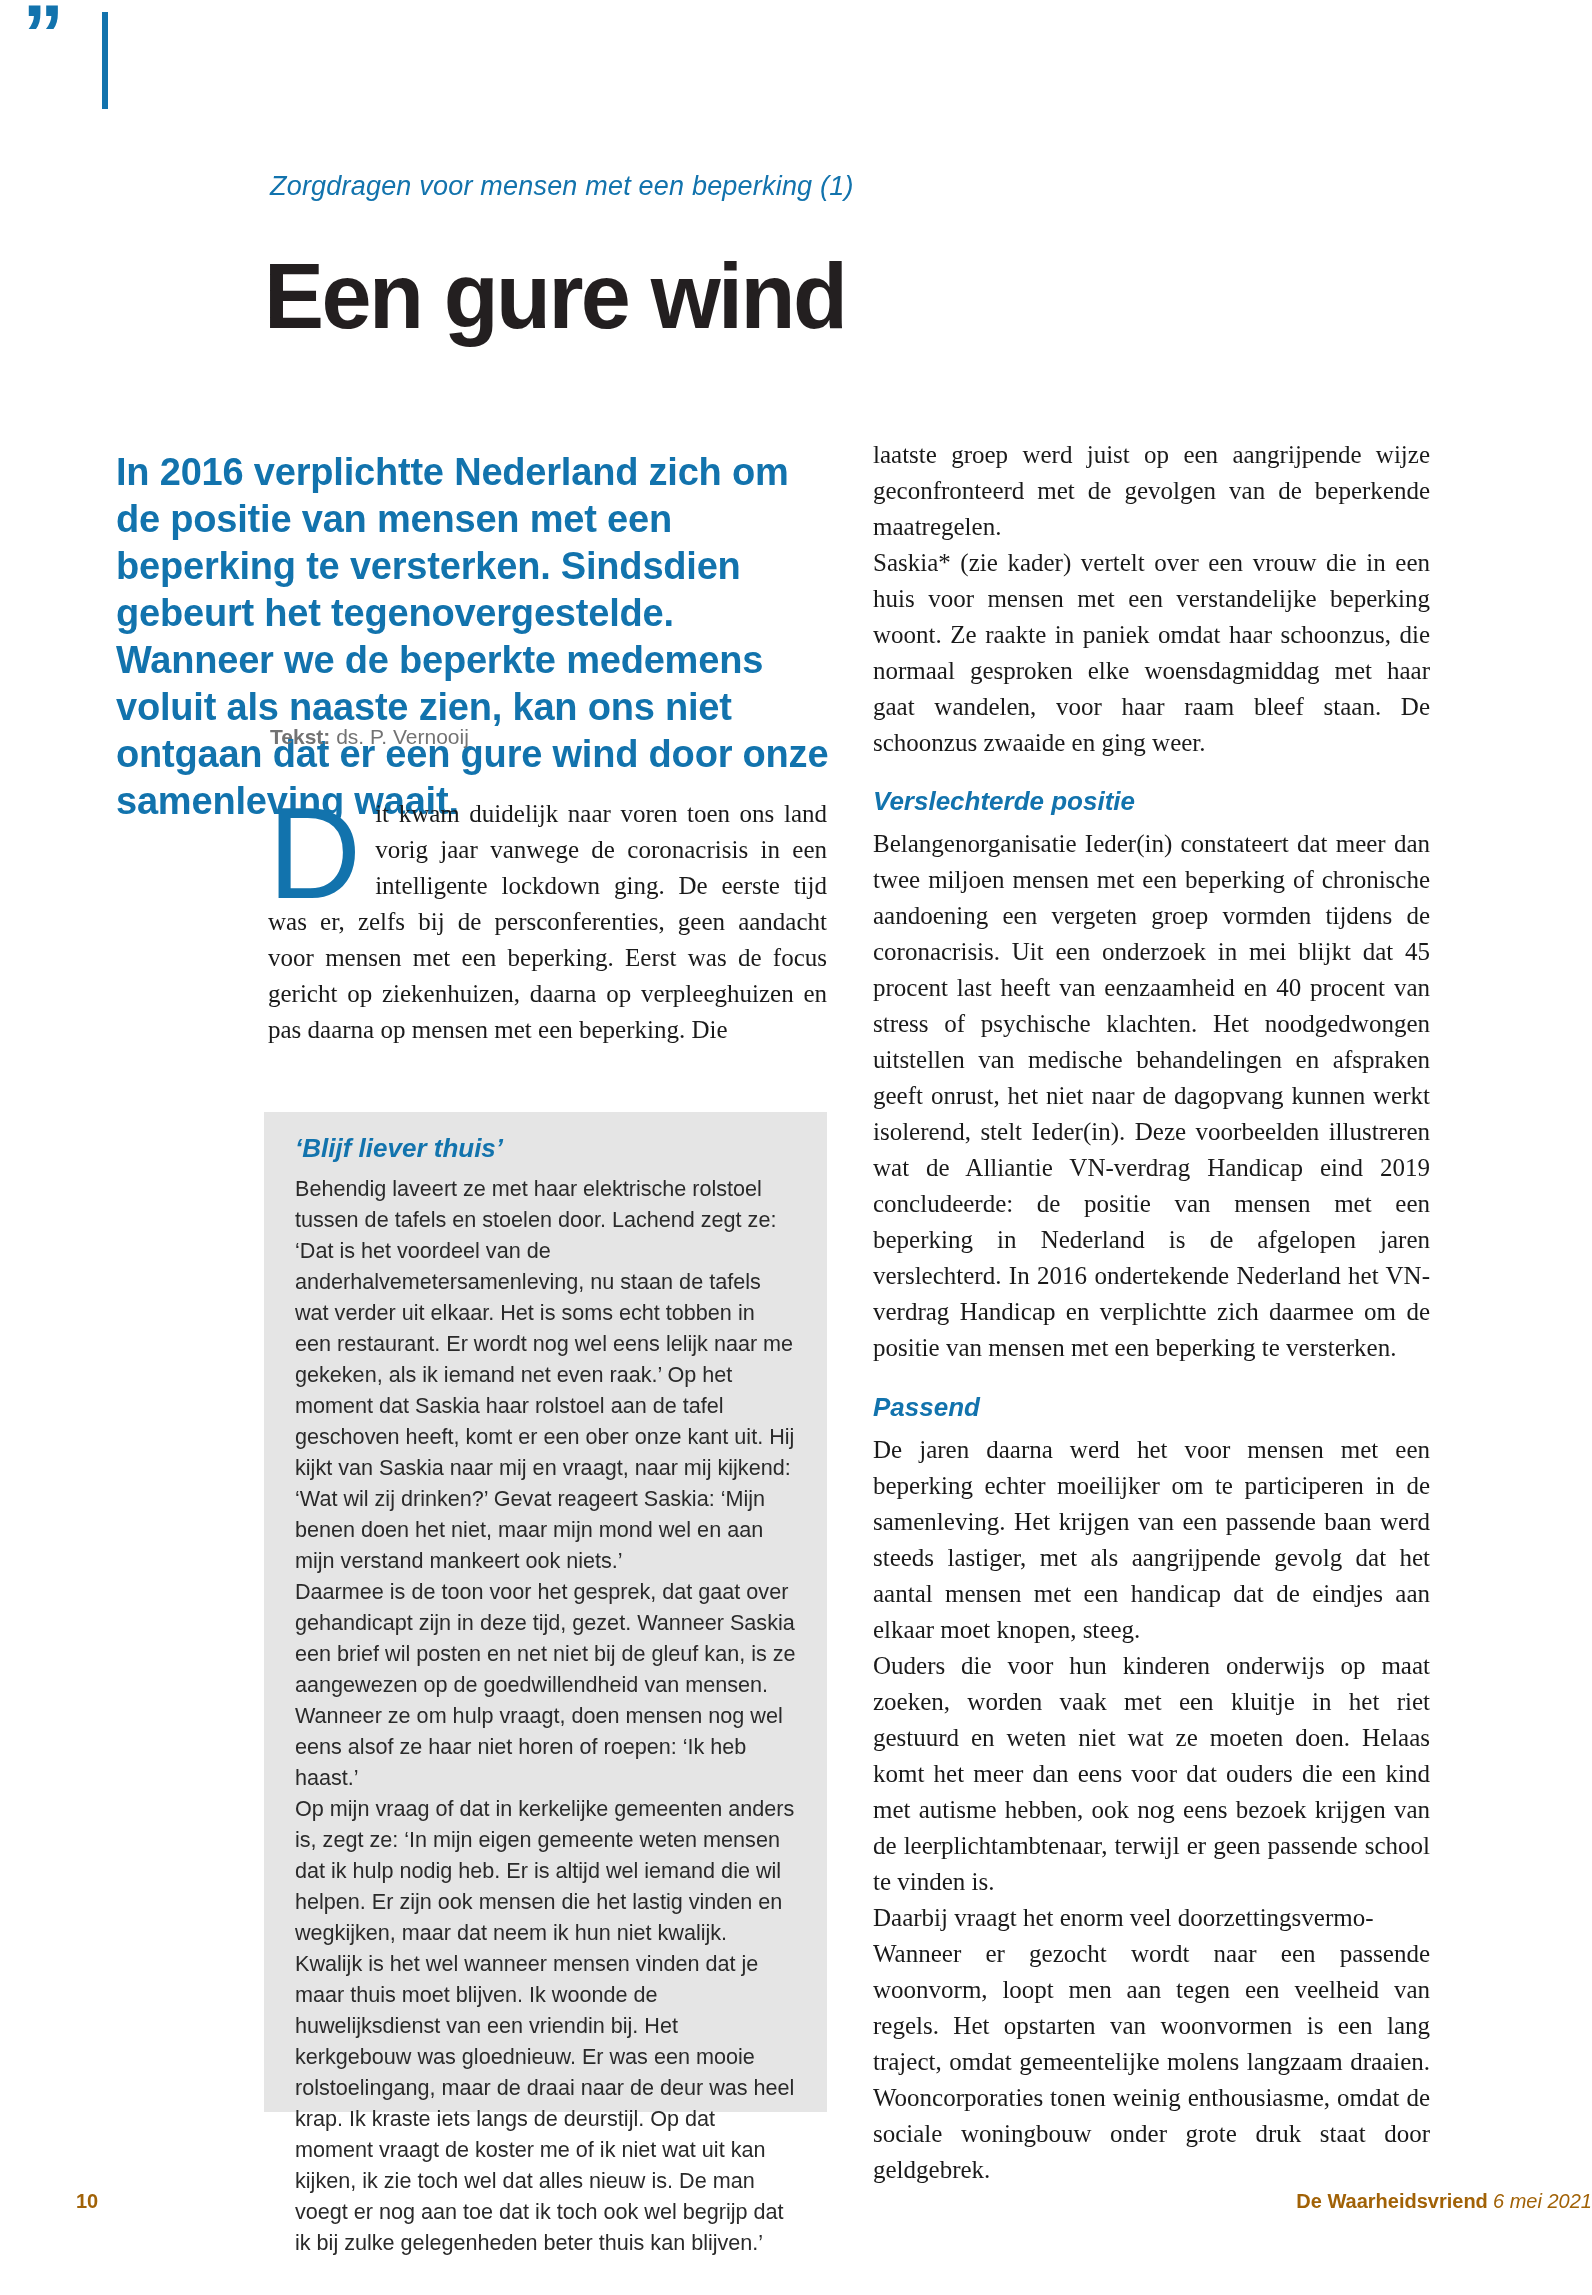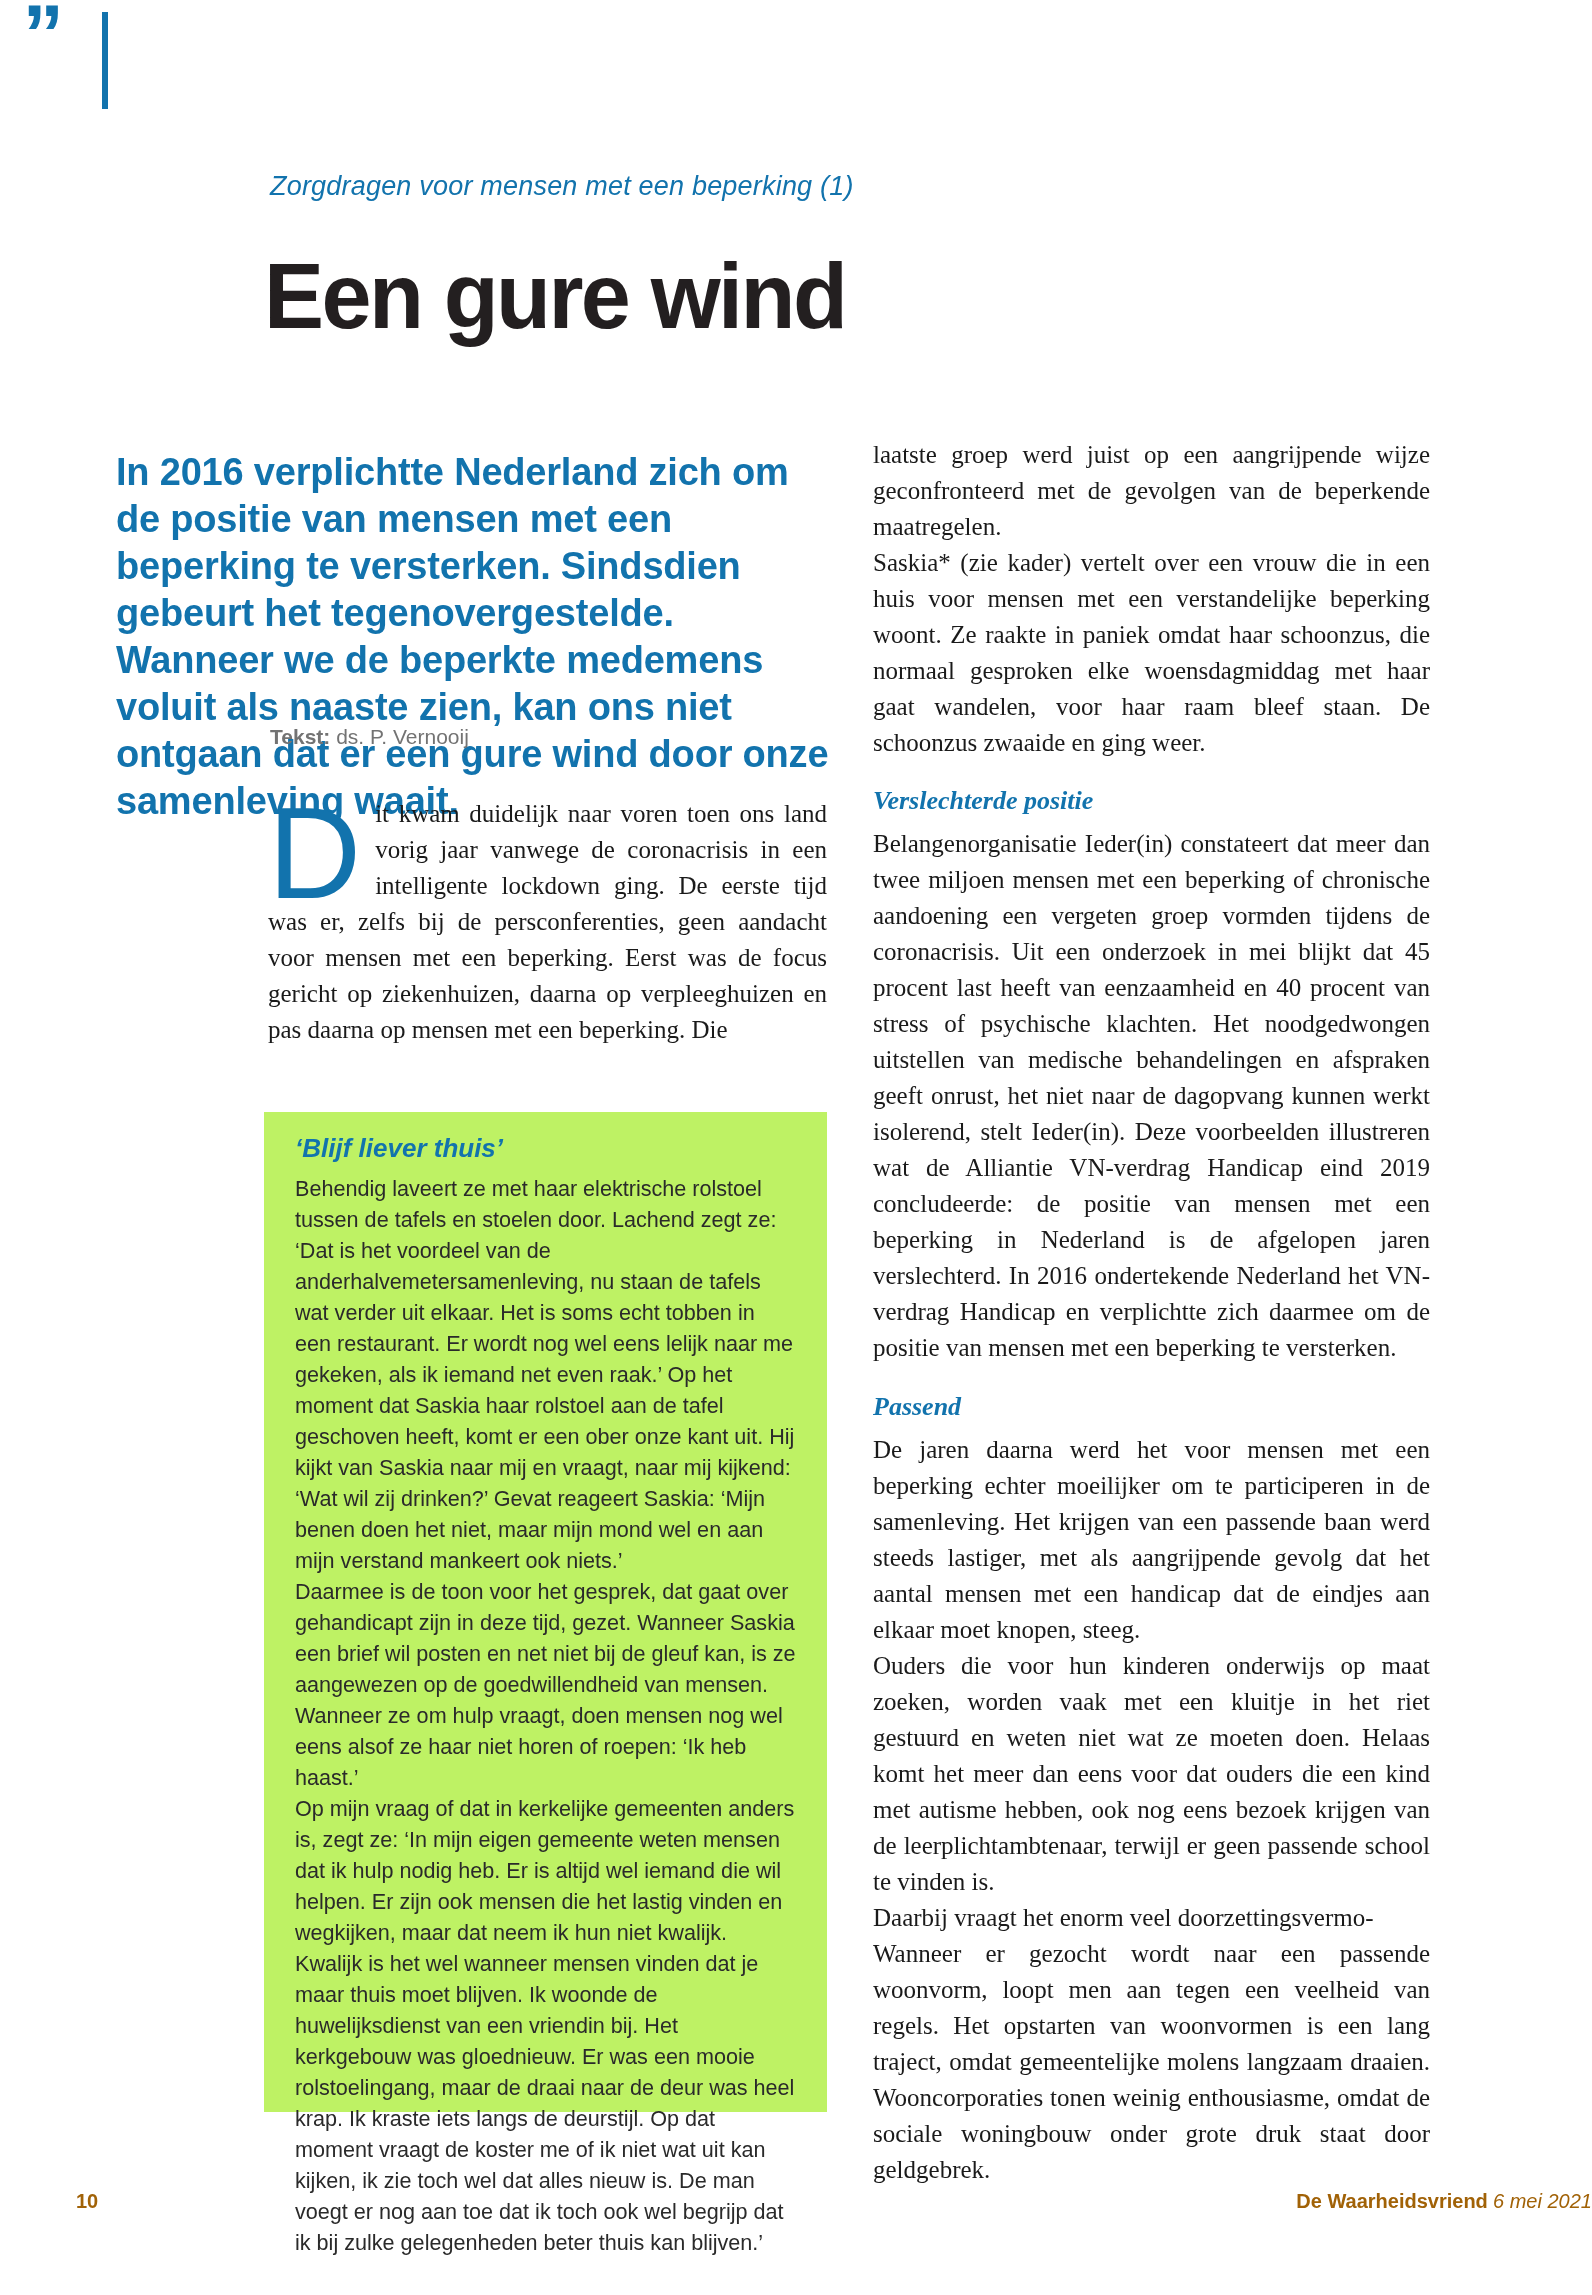--- a/index.html
+++ b/index.html
@@ -60,29 +60,29 @@
     font-family:"Liberation Sans", sans-serif;
     font-weight:400;font-size:129px;line-height:100px;
     margin:7px 14px 0 0;
   }
   .col-right{
     position:absolute;left:873px;top:437px;width:557px;
     font-size:25px;line-height:36px;text-align:justify;
   }
   .col-right p{margin:0;font-family:Liberation Serif, serif;}
   .subhead{
-    font-family:Liberation Serif, serif;
+    font-family:Liberation Sans, sans-serif;
     font-style:italic;font-weight:700;
     font-size:26px;color:#1273ad;
     margin:22.4px 0 7px 0;text-align:left;letter-spacing:0;
   }
   
   .kader{
     position:absolute;left:264px;top:1112px;width:563px;height:1000px;
-    background:#bef264;box-sizing:border-box;
+    background:#e5e5e5;box-sizing:border-box;
     padding:21px 31px 0 31px;
     font-family:"Liberation Sans", sans-serif;
     font-size:21.6px;line-height:31px;color:#2a2a2a;
     text-align:left;
   }
   .kader h2{
     font-family:"Liberation Sans", sans-serif;
     font-style:italic;font-weight:700;
     font-size:26px;color:#1273ad;margin:0 0 8.6px 0;
   }

